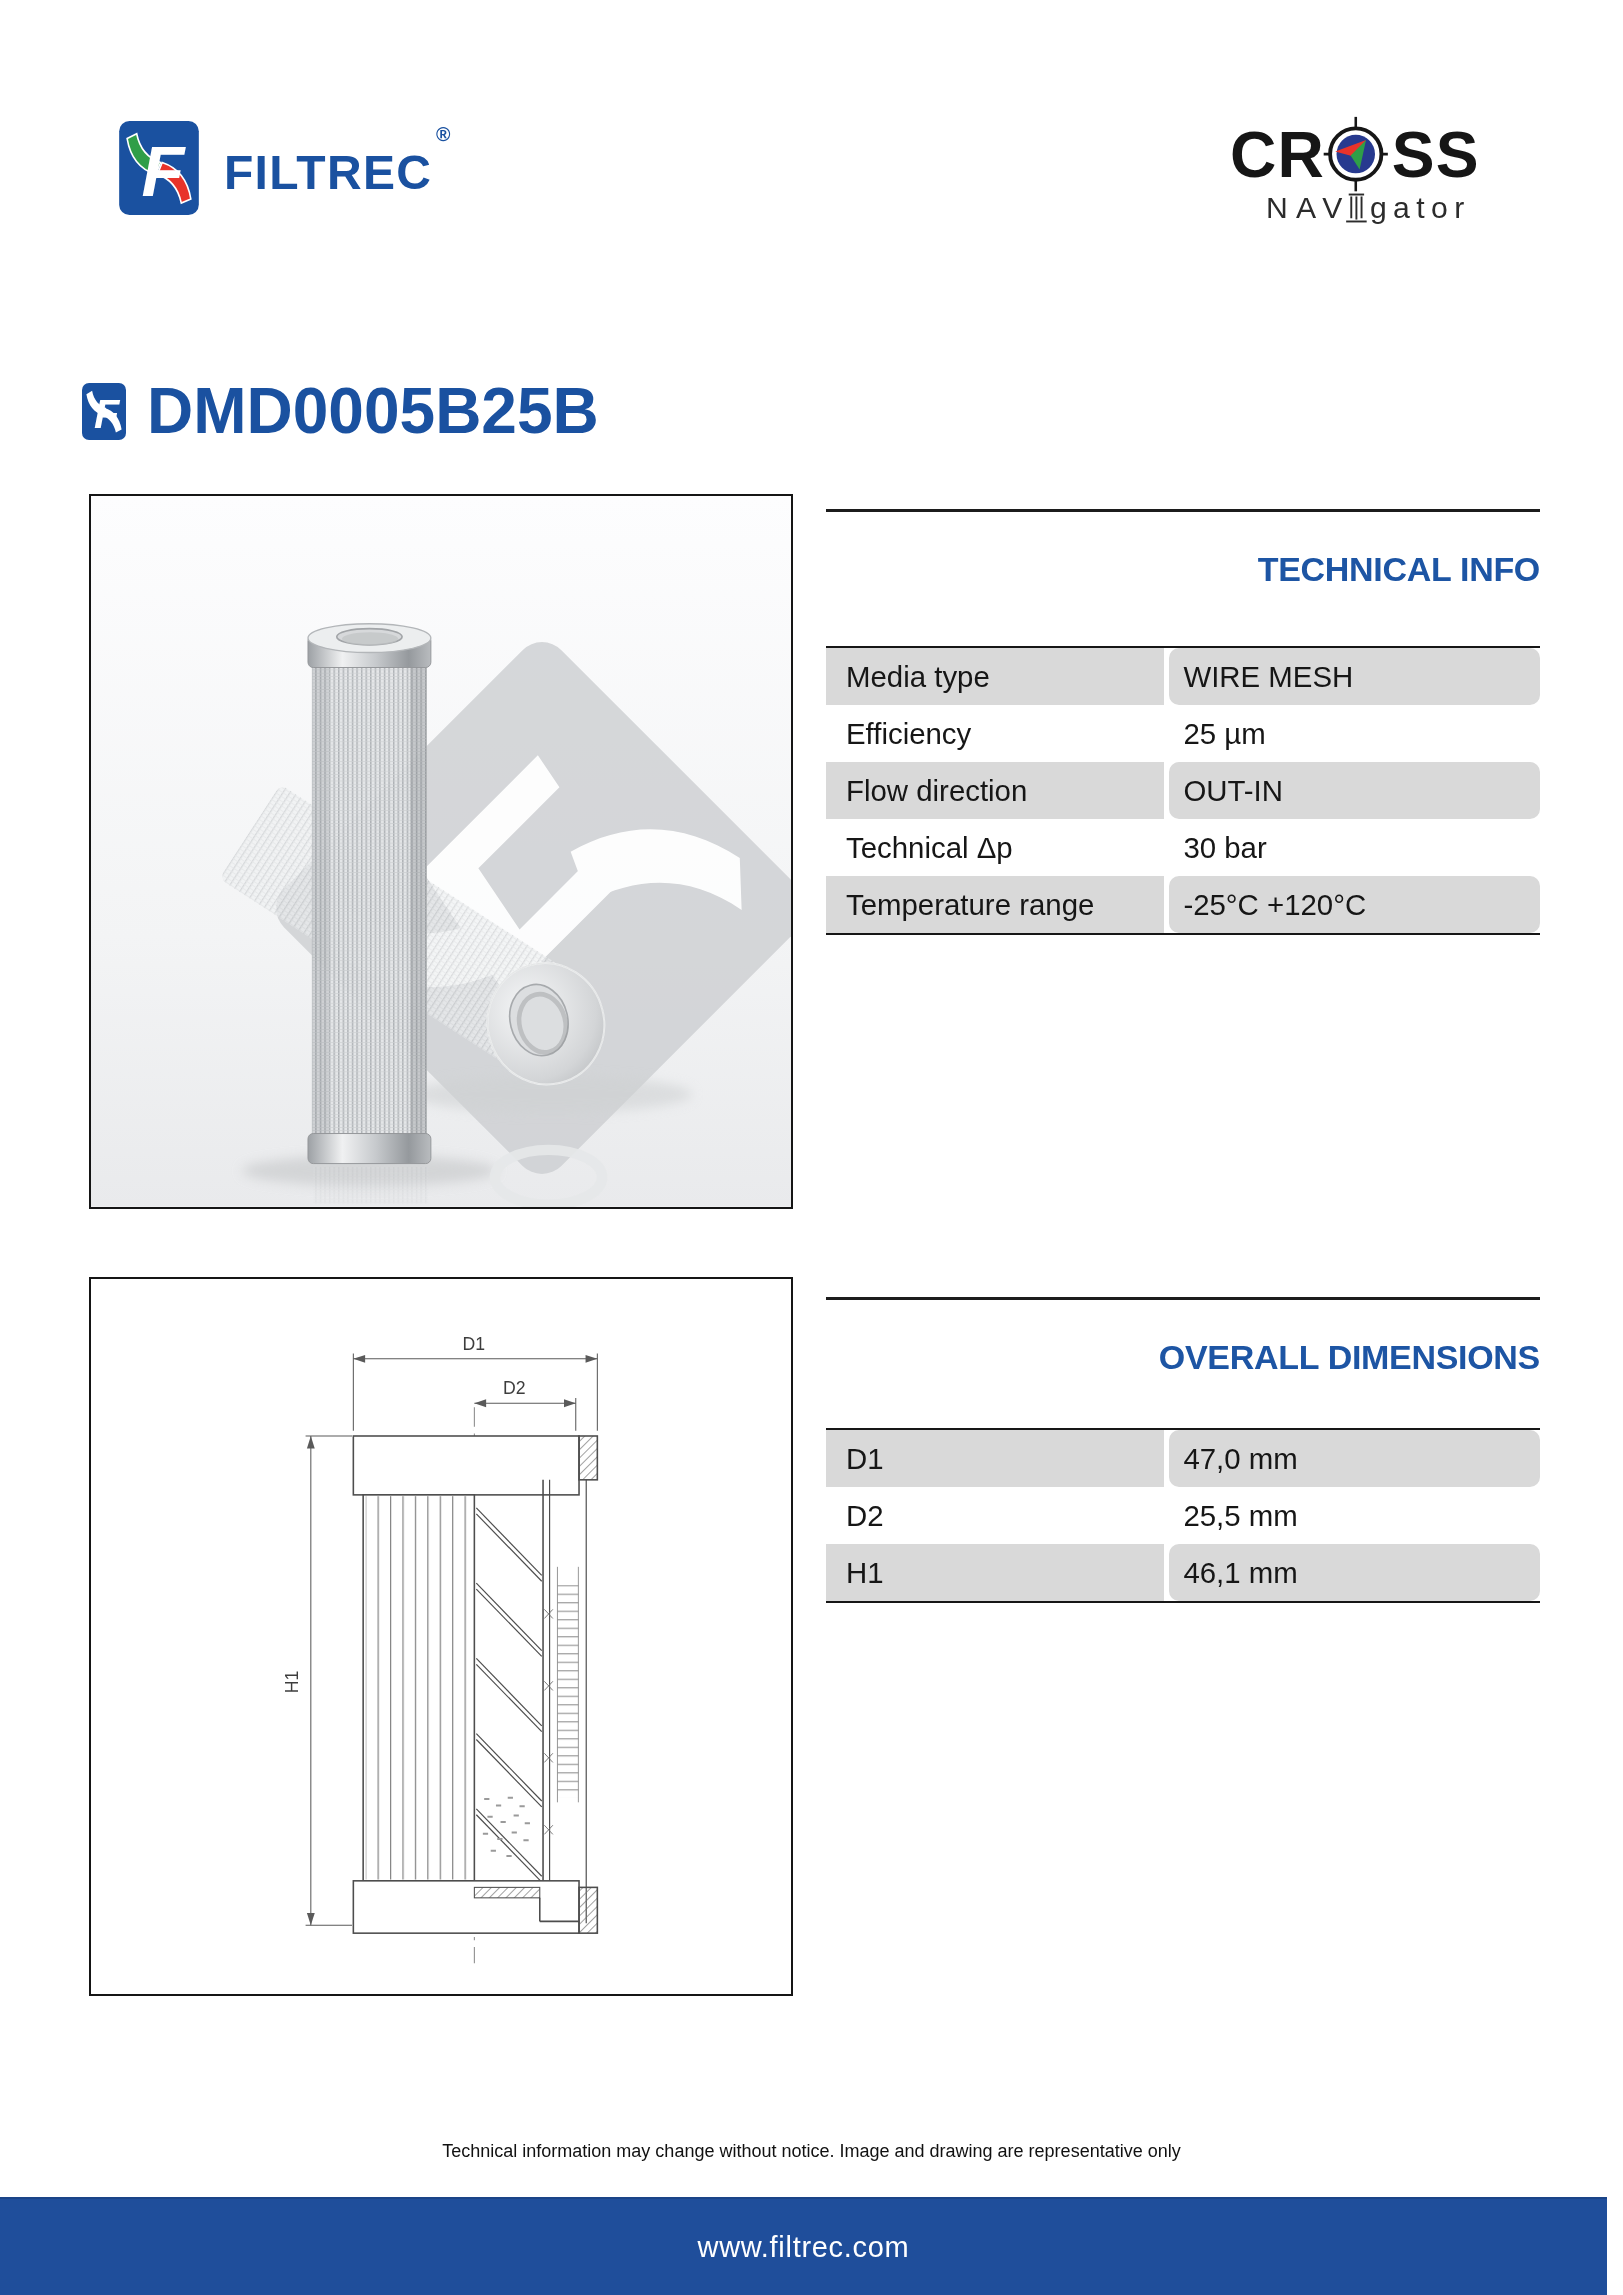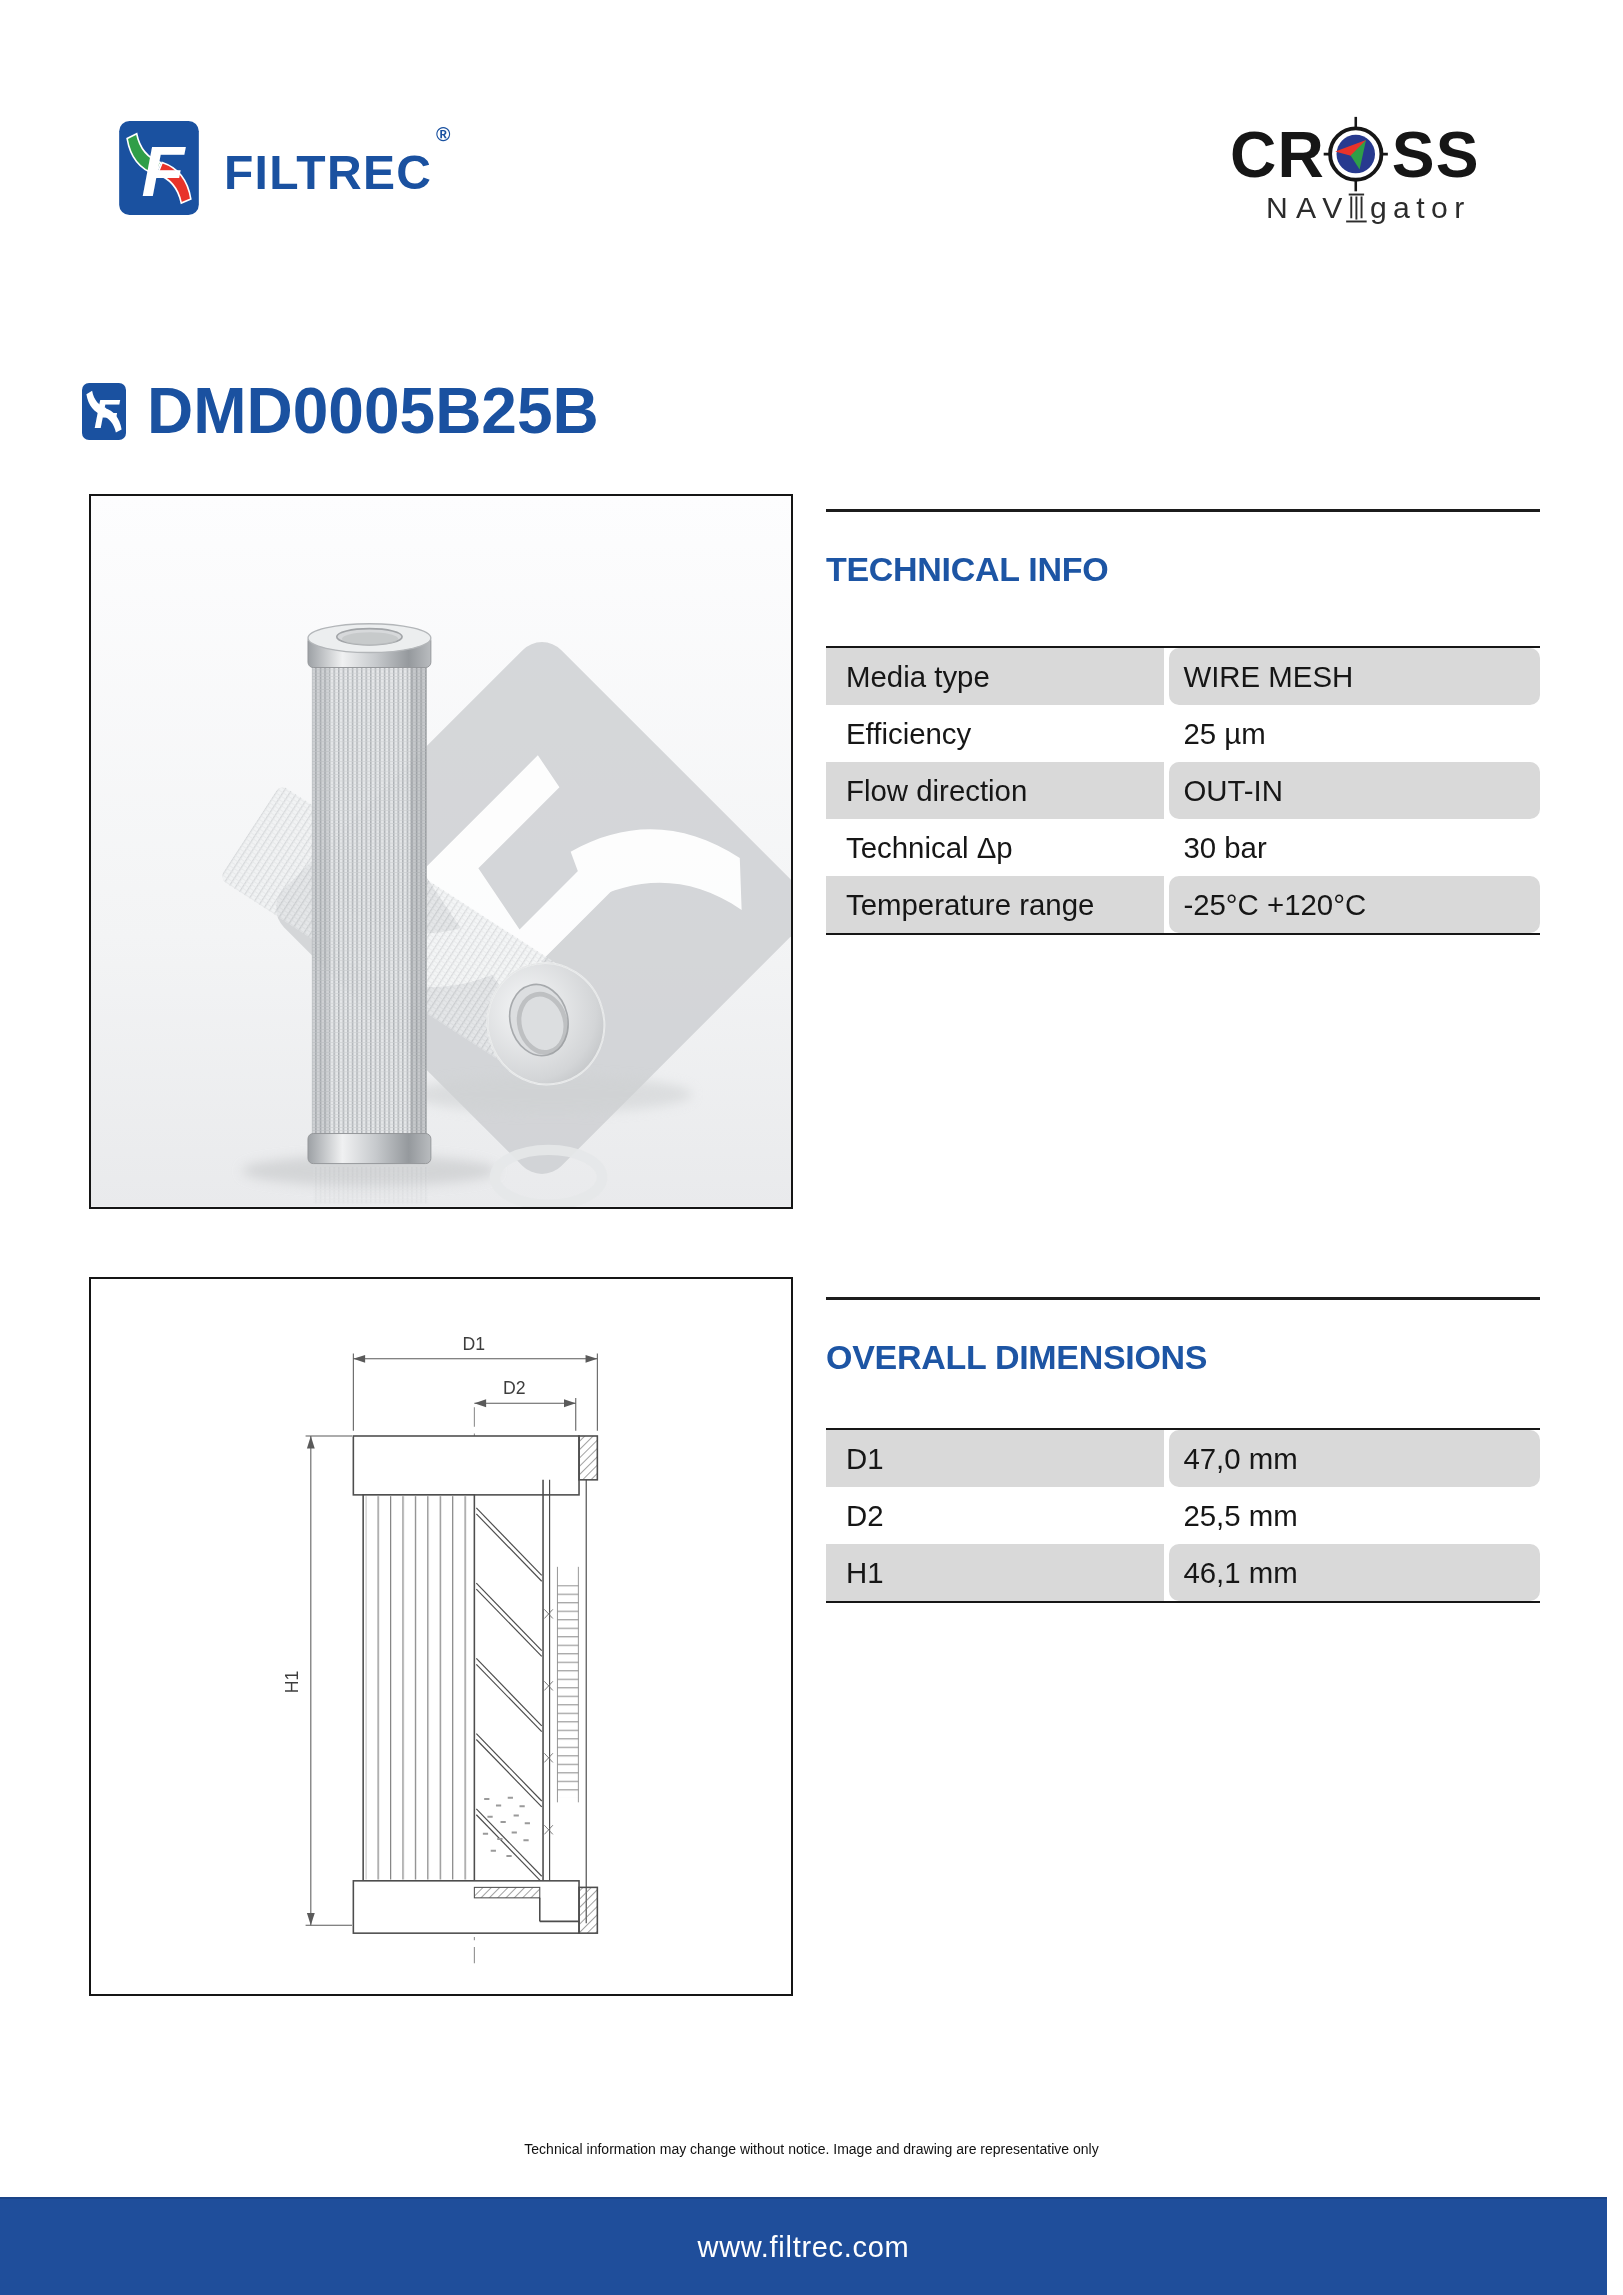--- a/index.html
+++ b/index.html
@@ -22,32 +22,32 @@
   .media-box { position: absolute; left: 89px; width: 704px; border: 2px solid #151515; background: #fff; }
   .photo-box { top: 494px; height: 715px; }
   .drawing-box { top: 1277px; height: 719px; }
   .media-box svg { display: block; width: 100%; height: 100%; }
 
   
   .panel { position: absolute; left: 826px; width: 714px; }
   .panel-tech { top: 509px; height: 432px; }
   .panel-dims { top: 1297px; height: 308px; }
   .panel-rule { position: absolute; top: 0; left: 0; right: 0; height: 3.3px; background: #1c1c1c; }
-  .panel-title { position: absolute; top: 41px; left: 0; right: 0; text-align: left; font-size: 34px; font-weight: bold; color: #1d55a4; letter-spacing: -0.3px; }
+  .panel-title { position: absolute; top: 41px; left: 9px; right: 0; text-align: right; font-size: 34px; font-weight: bold; color: #1d55a4; letter-spacing: -0.3px; }
   .datatable { position: absolute; left: 0; right: 0; border-top: 2.6px solid #161616; border-bottom: 2.6px solid #161616; }
   .panel-tech .datatable { top: 137px; }
   .panel-dims .datatable { top: 131px; }
   .trow { display: flex; height: 57px; align-items: stretch; }
   .tcell { display: flex; align-items: center; font-size: 29.4px; color: #161616; background: transparent; }
   .tcell.label { width: 343px; padding-left: 20px; border-right: 5.2px solid #ffffff; }
   .tcell.value { flex: 1; padding-left: 14.4px; border-radius: 10px; }
   .trow.gray .tcell { background: #d9d9d9; }
 
   
-  .footer-note { position: absolute; top: 2141px; left: 0; right: 0; text-align: center; font-size: 14px; color: #111; }
+  .footer-note { position: absolute; top: 2141px; left: 0; right: 0; text-align: center; font-size: 18px; color: #111; }
   .footer-bar { position: absolute; left: 0; right: 16px; top: 2197px; height: 98px; background: #1f4e9b; border-top: 2.6px solid #1a4488; display: flex; align-items: center; justify-content: center; }
   .website { color: #ffffff; font-size: 29px; letter-spacing: 0.7px; text-decoration: none; }
 </style>
 </head>
 <body>
 
 <div class="page">
 
   <div class="filtrec-logo">
     <svg width="80" height="94" viewBox="0 0 100 118">

